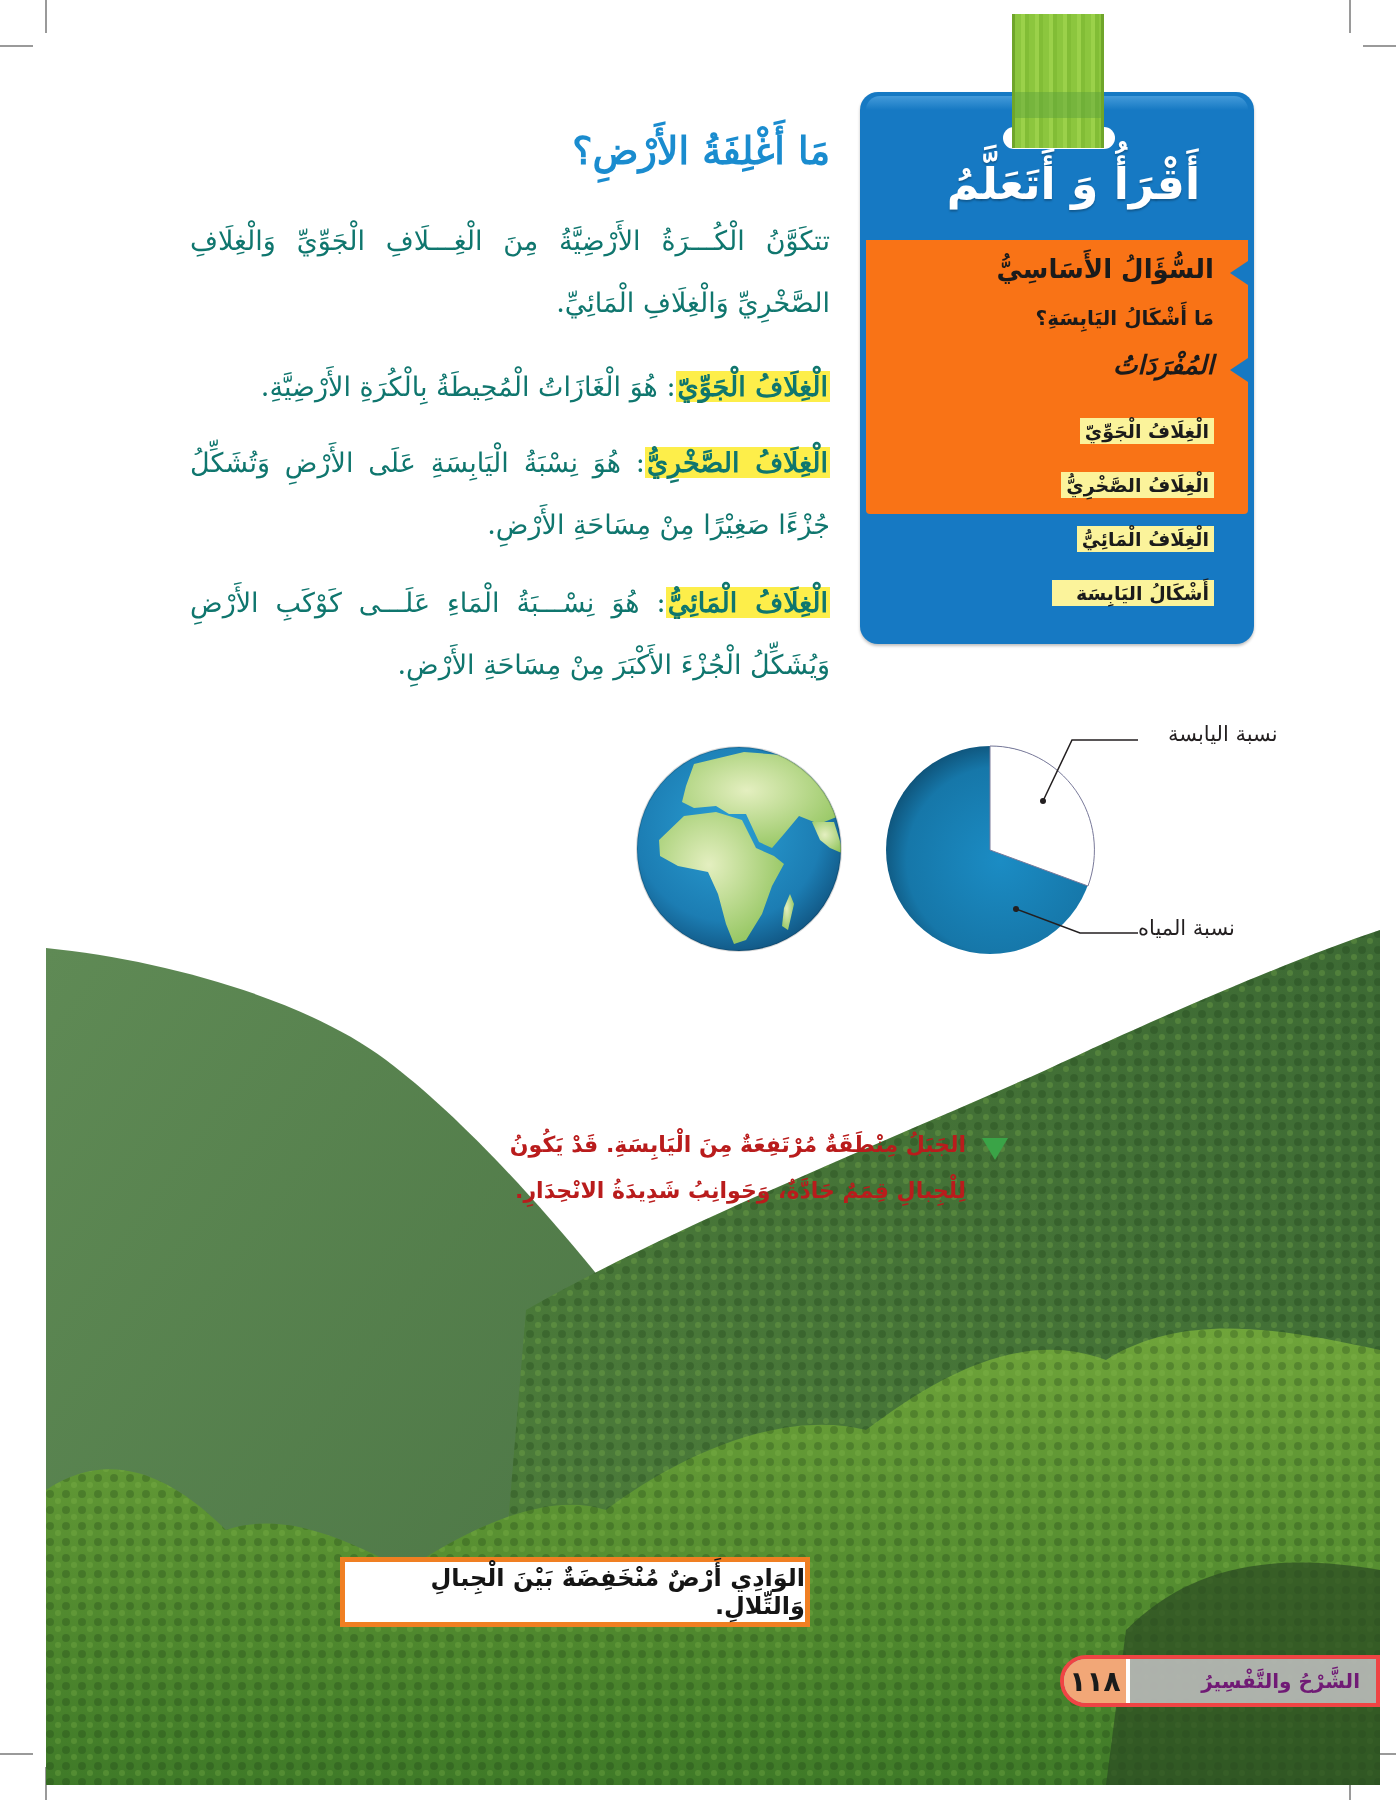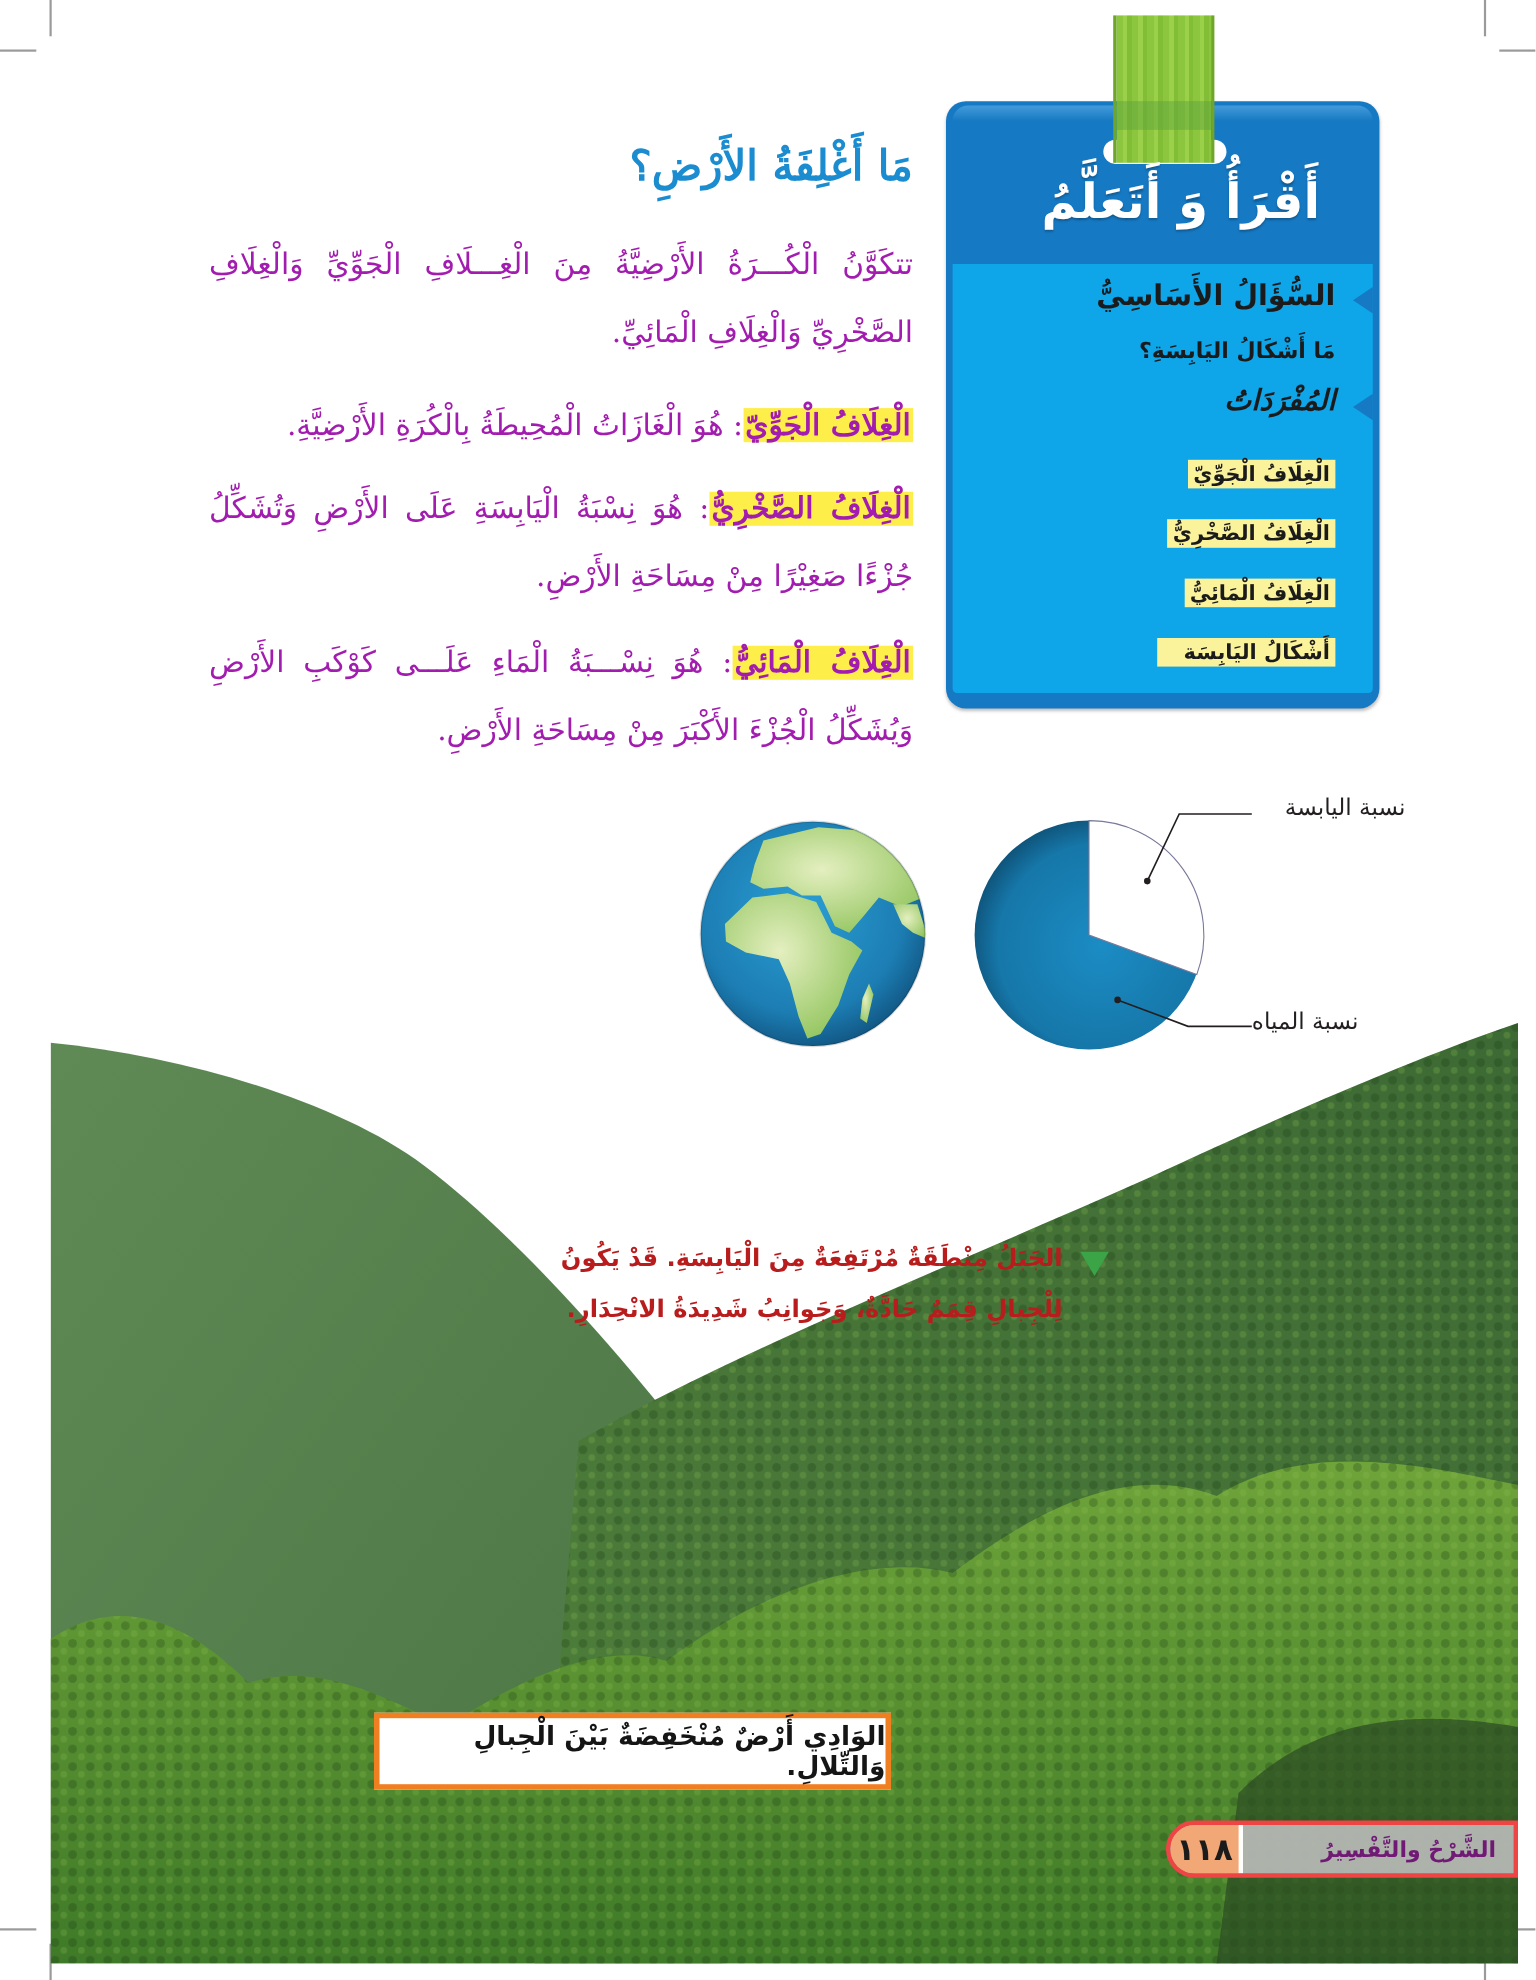--- a/index.html
+++ b/index.html
@@ -40,22 +40,22 @@
     position:absolute; left:0; right:0; top:78px; height:26px;
     background:rgba(90,160,60,0.45);
   }
   #rl-title {
     left:870px; top:158px; width:330px; text-align:right;
     color:#ffffff; font-size:44px; font-weight:bold;
     text-shadow:0 2px 2px rgba(0,0,0,0.25);
     direction:rtl;
   }
   #rl-body {
-    left:866px; top:240px; width:382px; height:390px;
-    background:#0ea5e9;
+    left:866px; top:240px; width:382px; height:274px;
+    background:#f97316;
     border-radius:0 0 4px 4px;
   }
   .rl-head {
     position:absolute; right:34px; direction:rtl;
     font-size:26px; font-weight:bold; color:#1b1b1b;
   }
   .rl-arrow {
     position:absolute; right:0; width:0; height:0;
     border-top:12px solid transparent; border-bottom:12px solid transparent;
     border-right:18px solid #1679c3;
@@ -71,21 +71,21 @@
   }
 
   
   #section-title {
     left:440px; top:128px; width:390px; text-align:right; direction:rtl;
     font-family:"DejaVu Serif", serif;
     color:#1a8ccf; font-size:38px; font-weight:bold;
   }
   .para {
     position:absolute; right:566px; width:640px; direction:rtl; text-align:justify;
-    font-family:"DejaVu Serif", serif; font-size:27px; line-height:62px; color:#a21caf;
+    font-family:"DejaVu Serif", serif; font-size:27px; line-height:62px; color:#0f766e;
   }
   .para.last-left { text-align-last:right; }
   .term { background:#fdee4a; font-weight:bold; padding:0 2px; }
 
   
   #pie-label-land, #pie-label-water {
     position:absolute; direction:rtl;
     font-family:"DejaVu Serif", serif; font-size:21px; color:#231f20;
   }
 

